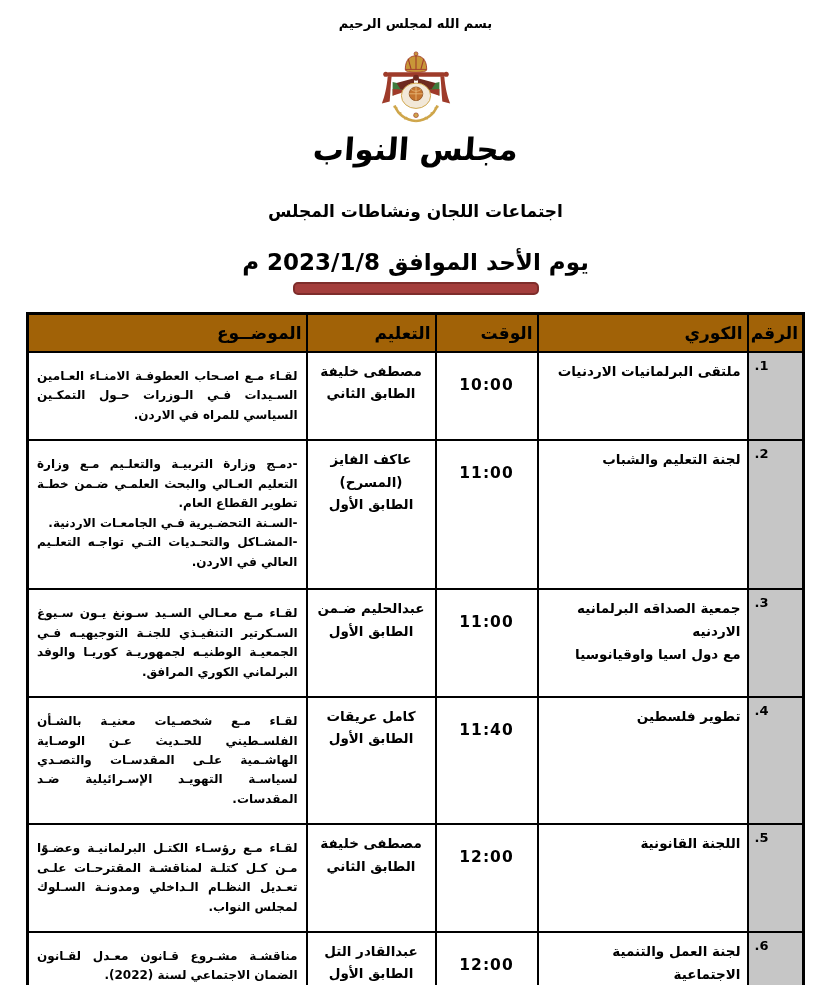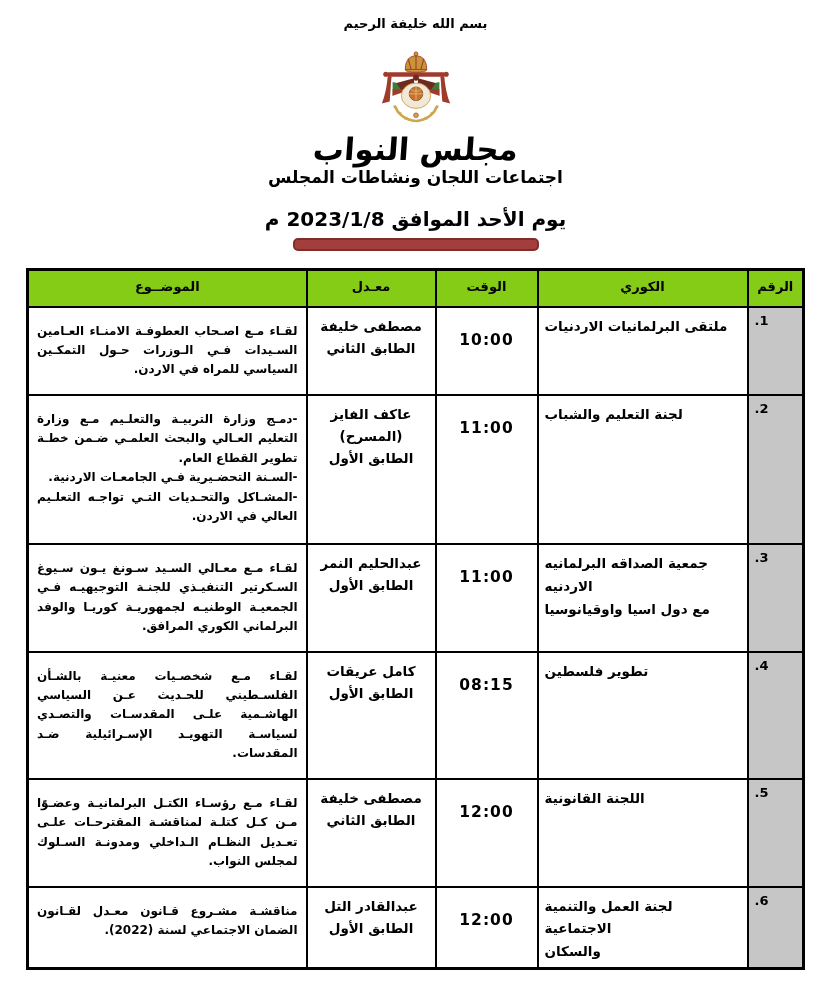--- a/index.html
+++ b/index.html
@@ -8,63 +8,63 @@
     font-family:"DejaVu Sans",sans-serif;color:#000;
     direction:rtl;overflow:hidden;position:relative;
   }
   .center{text-align:center;}
   .bismillah{margin-top:16px;font-size:13px;font-weight:bold;}
   .emblem-wrap{margin-top:16px;text-align:center;}
   .org-name{
     margin-top:2px;font-size:31px;font-weight:bold;
     letter-spacing:-1px;transform:skewX(-4deg);
   }
-  .doc-title{font-size:17px;font-weight:bold;}
-  .doc-date{margin-top:20px;font-size:20px;font-weight:bold;}
+  .doc-title{margin-top:34px;font-size:17px;font-weight:bold;}
+  .doc-date{margin-top:28px;font-size:23px;font-weight:bold;}
   .date-underline{
     width:242px;height:9px;margin:7px auto 0 auto;
     background:#a43e3c;border:2px solid #7e2d2b;border-radius:5px;
   }
   table.schedule{
     width:776px;margin:17px auto 0 auto;
     border-collapse:collapse;table-layout:fixed;
     border:3px solid #000;
   }
   .schedule th,.schedule td{
     border:2px solid #000;vertical-align:top;padding:4px 6px;
   }
   .schedule th{
-    background:#84cc16;font-size:13px;font-weight:bold;
-    text-align:center;padding:8px 4px;
+    background:#a16207;font-size:17px;font-weight:bold;
+    text-align:right;padding:8px 4px;
   }
   td.num-cell{
     background:#c6c6c6;direction:ltr;text-align:left;
     font-weight:bold;font-size:13px;padding-top:5px;
   }
   td.activity-cell{
-    text-align:left;font-weight:bold;font-size:13.5px;
+    text-align:right;font-weight:bold;font-size:13.5px;
     white-space:pre-line;line-height:1.7;padding-top:7px;
   }
   td.time-cell{
     text-align:center;font-weight:bold;font-size:15.5px;
     font-family:"DejaVu Sans",sans-serif;padding-top:23px;letter-spacing:1px;
   }
   td.hall-cell{
     text-align:center;font-weight:bold;font-size:13.5px;
     white-space:pre-line;line-height:1.65;padding-top:7px;
   }
   td.subject-cell{
     text-align:justify;font-weight:bold;font-size:12px;
     white-space:pre-line;line-height:1.62;padding:14px 8px;
   }
 </style>
 </head>
 <body>
 
-<div class="bismillah center">بسم الله خليفة الرحيم</div>
+<div class="bismillah center">بسم الله لمجلس الرحيم</div>
 
 <div class="emblem-wrap">
   <svg width="118" height="78" viewBox="0 0 120 80" aria-hidden="true">
 
     <ellipse cx="60" cy="23.5" rx="11" ry="2.5" fill="#c89638" stroke="#a03a2a" stroke-width="0.8"></ellipse>
     <path d="M49,23 C49,12 55,9 60,9 C65,9 71,12 71,23 Z" fill="#c89638" stroke="#a03a2a" stroke-width="0.9"></path>
     <path d="M60,9 L60,23 M52,12 L55,23 M68,12 L65,23" stroke="#a03a2a" stroke-width="1.1" fill="none"></path>
     <circle cx="60" cy="7" r="2" fill="#c89638" stroke="#a03a2a" stroke-width="0.8"></circle>
 
     <rect x="30" y="26" width="60" height="4.5" rx="2" fill="#9e3b2a"></rect>
@@ -107,21 +107,21 @@
       <col style="width:210px">
       <col style="width:102px">
       <col style="width:129px">
       <col style="width:279px">
   </colgroup>
   <thead>
     <tr style="height:37px;">
       <th>الرقم</th>
       <th>الكوري</th>
       <th>الوقت</th>
-      <th>معـدل</th>
+      <th>التعليم</th>
       <th>الموضــوع</th>
     </tr>
   </thead>
   <tbody>
     <tr style="height:62px;">
       <td class="num-cell">.1</td>
       <td class="activity-cell">ملتقى البرلمانيات الاردنيات</td>
       <td class="time-cell">10:00</td>
       <td class="hall-cell">مصطفى خليفة
 الطابق الثاني</td>
@@ -136,31 +136,31 @@
 الطابق الأول</td>
       <td class="subject-cell">-دمـج وزارة التربيـة والتعلـيم مـع وزارة التعليم العـالي والبحث العلمـي ضـمن خطـة تطوير القطاع العام.
 -السـنة التحضـيرية فـي الجامعـات الاردنية.
 -المشـاكل والتحـديات التـي تواجـه التعلـيم العالي في الاردن.</td>
     </tr>
     <tr style="height:90px;">
       <td class="num-cell">.3</td>
       <td class="activity-cell">جمعية الصداقه البرلمانيه الاردنيه
 مع دول اسيا واوقيانوسيا</td>
       <td class="time-cell">11:00</td>
-      <td class="hall-cell">عبدالحليم النمر
+      <td class="hall-cell">عبدالحليم ضـمن
 الطابق الأول</td>
       <td class="subject-cell">لقـاء مـع معـالي السـيد سـونغ يـون سـيوغ السـكرتير التنفيـذي للجنـة التوجيهيـه فـي الجمعيـة الوطنيـه لجمهوريـة كوريـا والوفد البرلماني الكوري المرافق.</td>
     </tr>
     <tr style="height:102px;">
       <td class="num-cell">.4</td>
       <td class="activity-cell">تطوير فلسطين</td>
-      <td class="time-cell">08:15</td>
+      <td class="time-cell">11:40</td>
       <td class="hall-cell">كامل عريقات
 الطابق الأول</td>
-      <td class="subject-cell">لقـاء مـع شخصـيات معنيـة بالشـأن الفلسـطيني للحـديث عـن السياسي الهاشـمية علـى المقدسـات والتصـدي لسياسـة التهويـد الإسـرائيلية ضـد المقدسات.</td>
+      <td class="subject-cell">لقـاء مـع شخصـيات معنيـة بالشـأن الفلسـطيني للحـديث عـن الوصـاية الهاشـمية علـى المقدسـات والتصـدي لسياسـة التهويـد الإسـرائيلية ضـد المقدسات.</td>
     </tr>
     <tr style="height:90px;">
       <td class="num-cell">.5</td>
       <td class="activity-cell">اللجنة القانونية</td>
       <td class="time-cell">12:00</td>
       <td class="hall-cell">مصطفى خليفة
 الطابق الثاني</td>
       <td class="subject-cell">لقـاء مـع رؤسـاء الكتـل البرلمانيـة وعضـوًا مـن كـل كتلـة لمناقشـة المقترحـات علـى تعـديل النظـام الـداخلي ومدونـة السـلوك لمجلس النواب.</td>
     </tr>
     <tr style="height:65px;">

